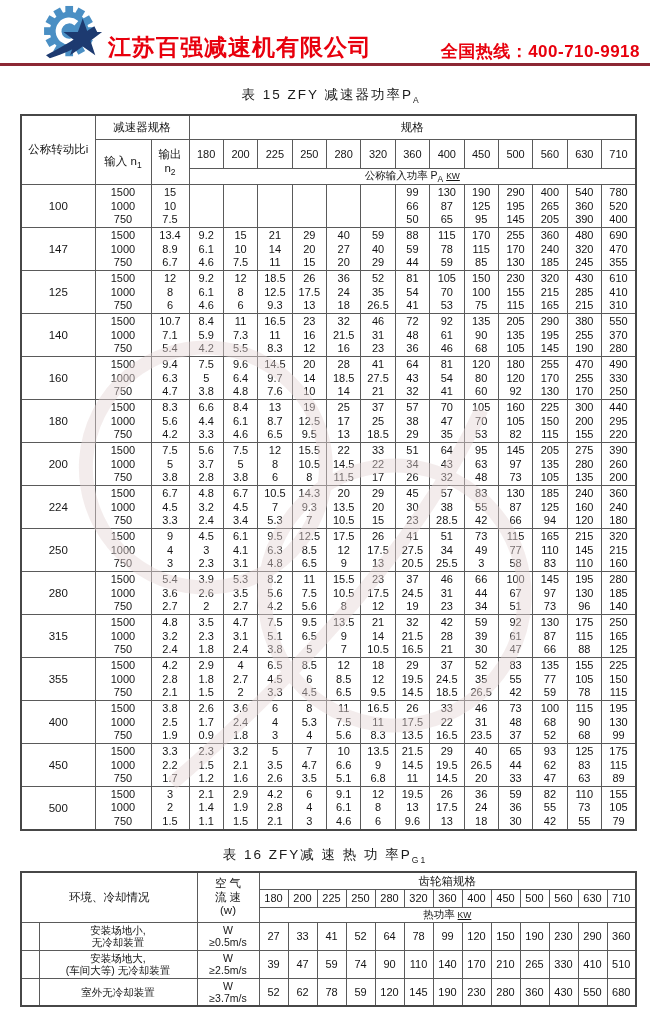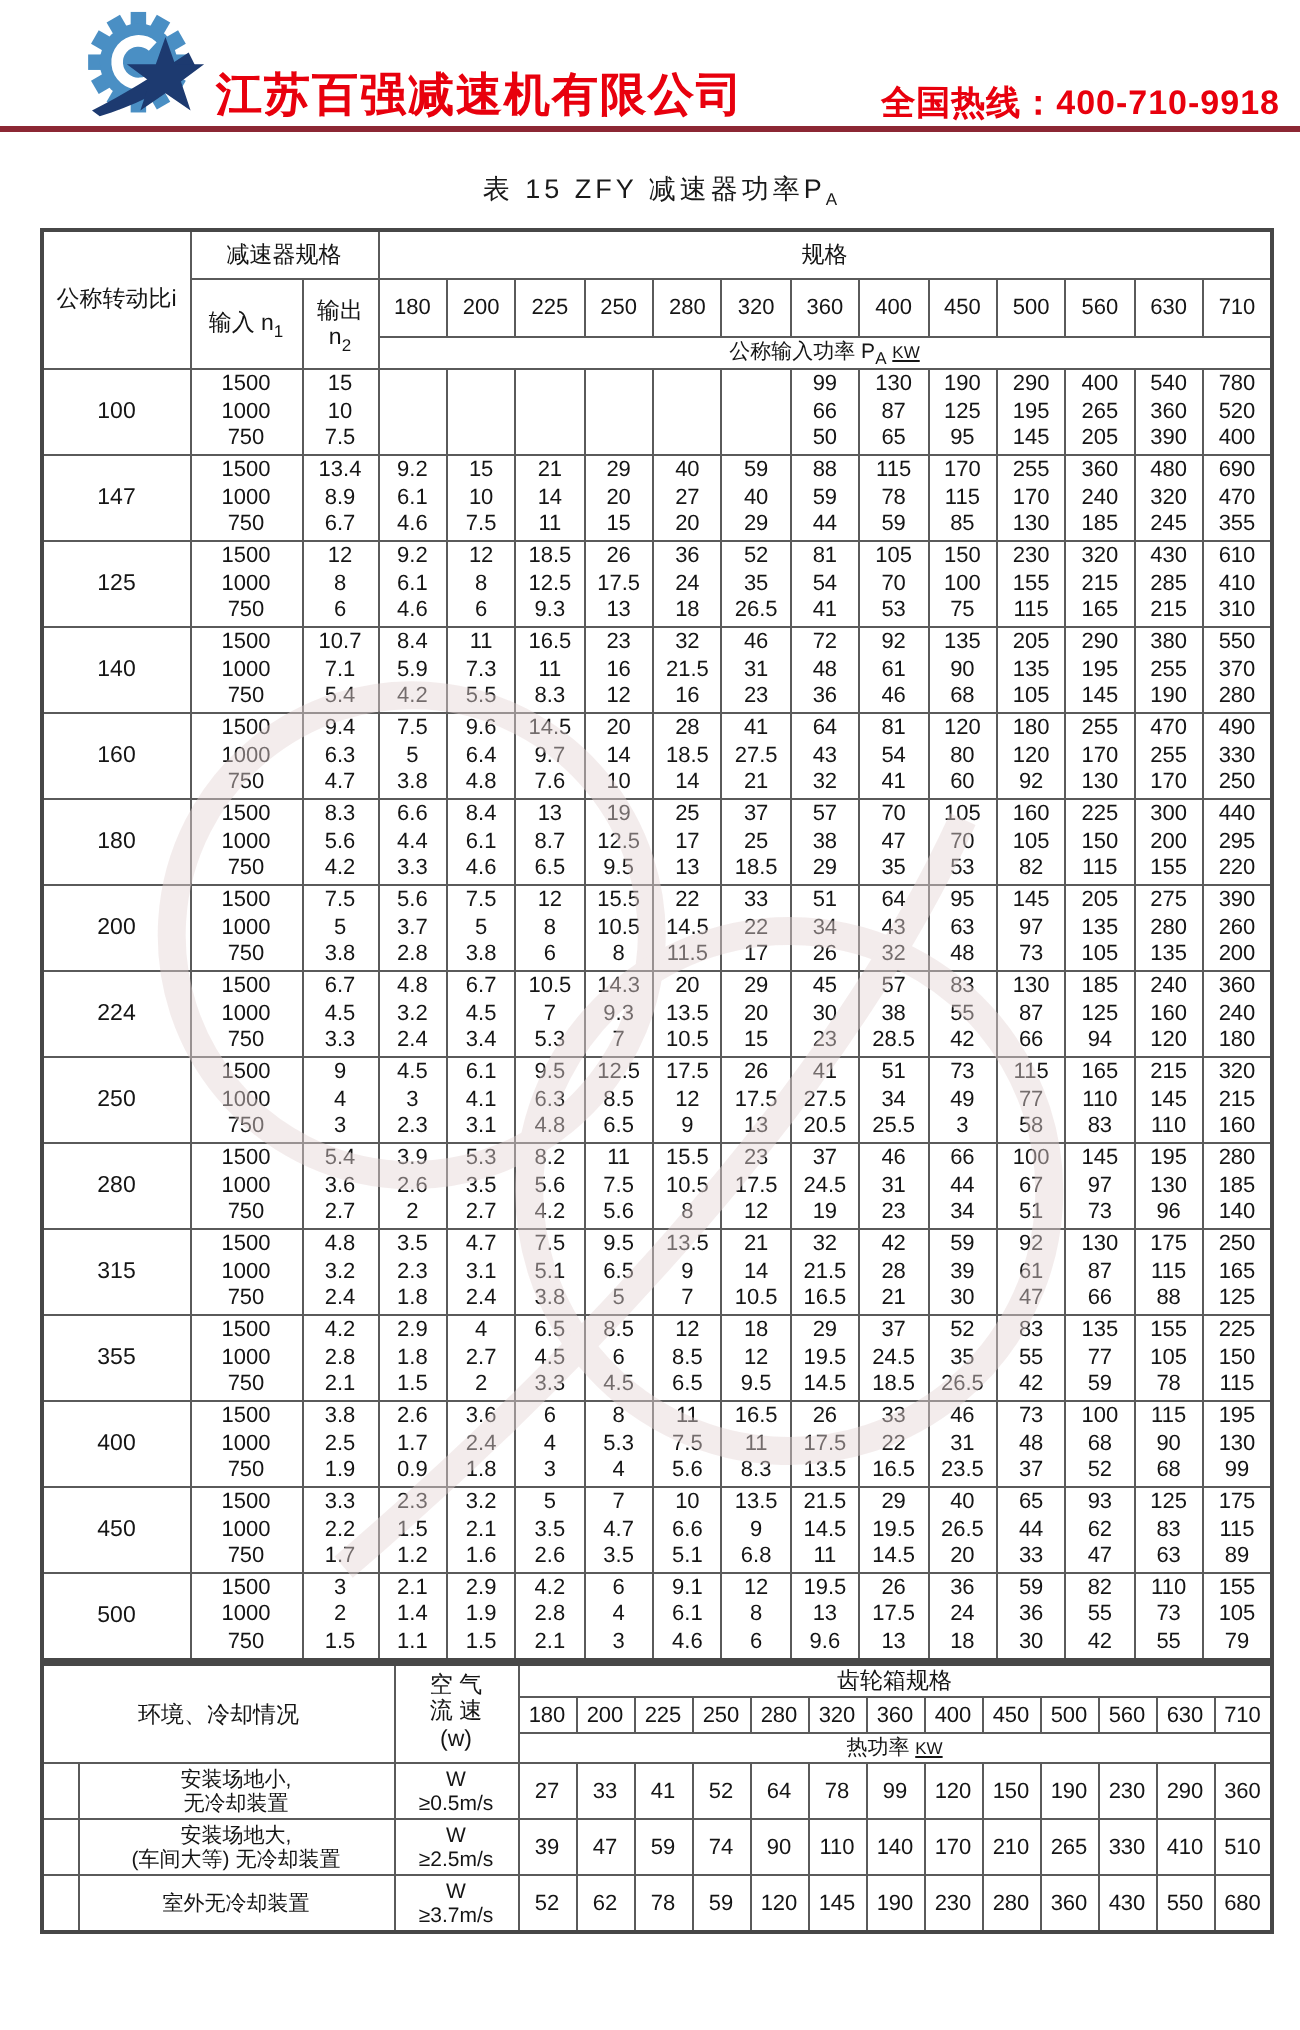--- a/index.html
+++ b/index.html
@@ -1294,20 +1294,23 @@
           </td>
           <td class="lines">
             <div>155</div>
             <div>105</div>
             <div>79</div>
           </td>
         </tr>
       </tbody>
   </table>
 
+  <div class="tbl-title t16-title">
+    <span>表  16   ZFY减 速 热 功 率P</span><sub>G1</sub>
+  </div>
 
   <table id="t16">
     <colgroup>
       <col style="width:18px">
         <col style="width:158px">
         <col style="width:62px">
       <col>
         <col>
         <col>
         <col>

